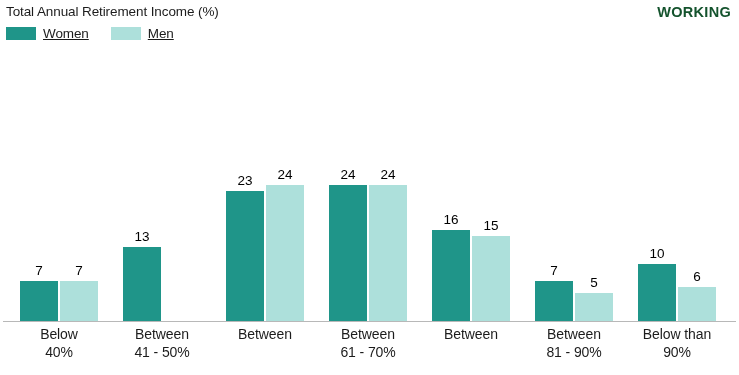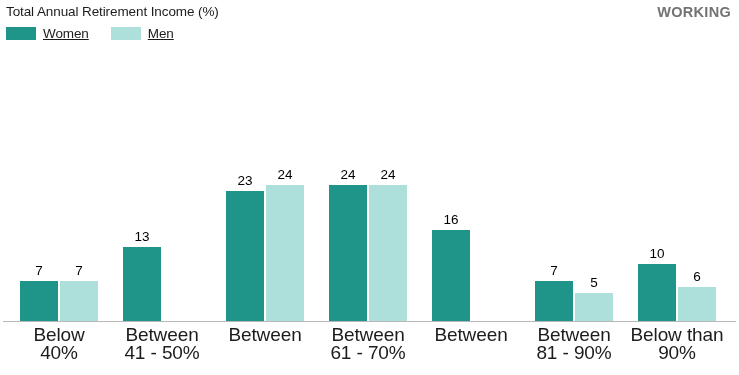--- a/index.html
+++ b/index.html
@@ -126,38 +126,38 @@
     left: 0;
     top: 326px;
     width: 739px;
     height: 48px;
   }
   .category-label {
     position: absolute;
     top: 0;
     width: 118px;
     text-align: center;
-    font-size: 19px;
+    font-size: 14px;
     line-height: 17.5px;
     color: #1c1c1c;
     letter-spacing: -0.1px;
   }
   .category-label .cat-line {
     display: block;
     white-space: nowrap;
   }
 </style>
 </head>
 <body>
 
 <div id="chart-root">
 
   <div id="chart-header">
     <div id="chart-title">Total Annual Retirement Income (%)</div>
-    <div id="brand-label" style="color: #737373;">WORKING</div>
+    <div id="brand-label" style="color: #14532d;">WORKING</div>
   </div>
 
   <div id="chart-legend">
     <div class="legend-entry">
       <span class="legend-swatch" style="background: rgb(31, 149, 137);"></span>
       <span class="legend-text">Women</span>
     </div>
     <div class="legend-entry">
       <span class="legend-swatch" style="background: rgb(173, 224, 219);"></span>
       <span class="legend-text">Men</span>
@@ -200,20 +200,24 @@
           <div class="bar-wrap series-1">
             <div class="bar-rect" style="height: 136px; background: rgb(173, 224, 219);"></div>
             <div class="bar-value" style="bottom: 139px;">24</div>
           </div>
         </div>
         <div class="bar-group" style="left: 432px; width: 78px;">
           <div class="bar-wrap series-0">
             <div class="bar-rect" style="height: 91px; background: rgb(31, 149, 137);"></div>
             <div class="bar-value" style="bottom: 94px;">16</div>
           </div>
+          <div class="bar-wrap series-1">
+            <div class="bar-rect" style="height: 85px; background: rgb(173, 224, 219);"></div>
+            <div class="bar-value" style="bottom: 88px;">15</div>
+          </div>
         </div>
         <div class="bar-group" style="left: 535px; width: 78px;">
           <div class="bar-wrap series-0">
             <div class="bar-rect" style="height: 40px; background: rgb(31, 149, 137);"></div>
             <div class="bar-value" style="bottom: 43px;">7</div>
           </div>
           <div class="bar-wrap series-1">
             <div class="bar-rect" style="height: 28px; background: rgb(173, 224, 219);"></div>
             <div class="bar-value" style="bottom: 31px;">5</div>
           </div>

